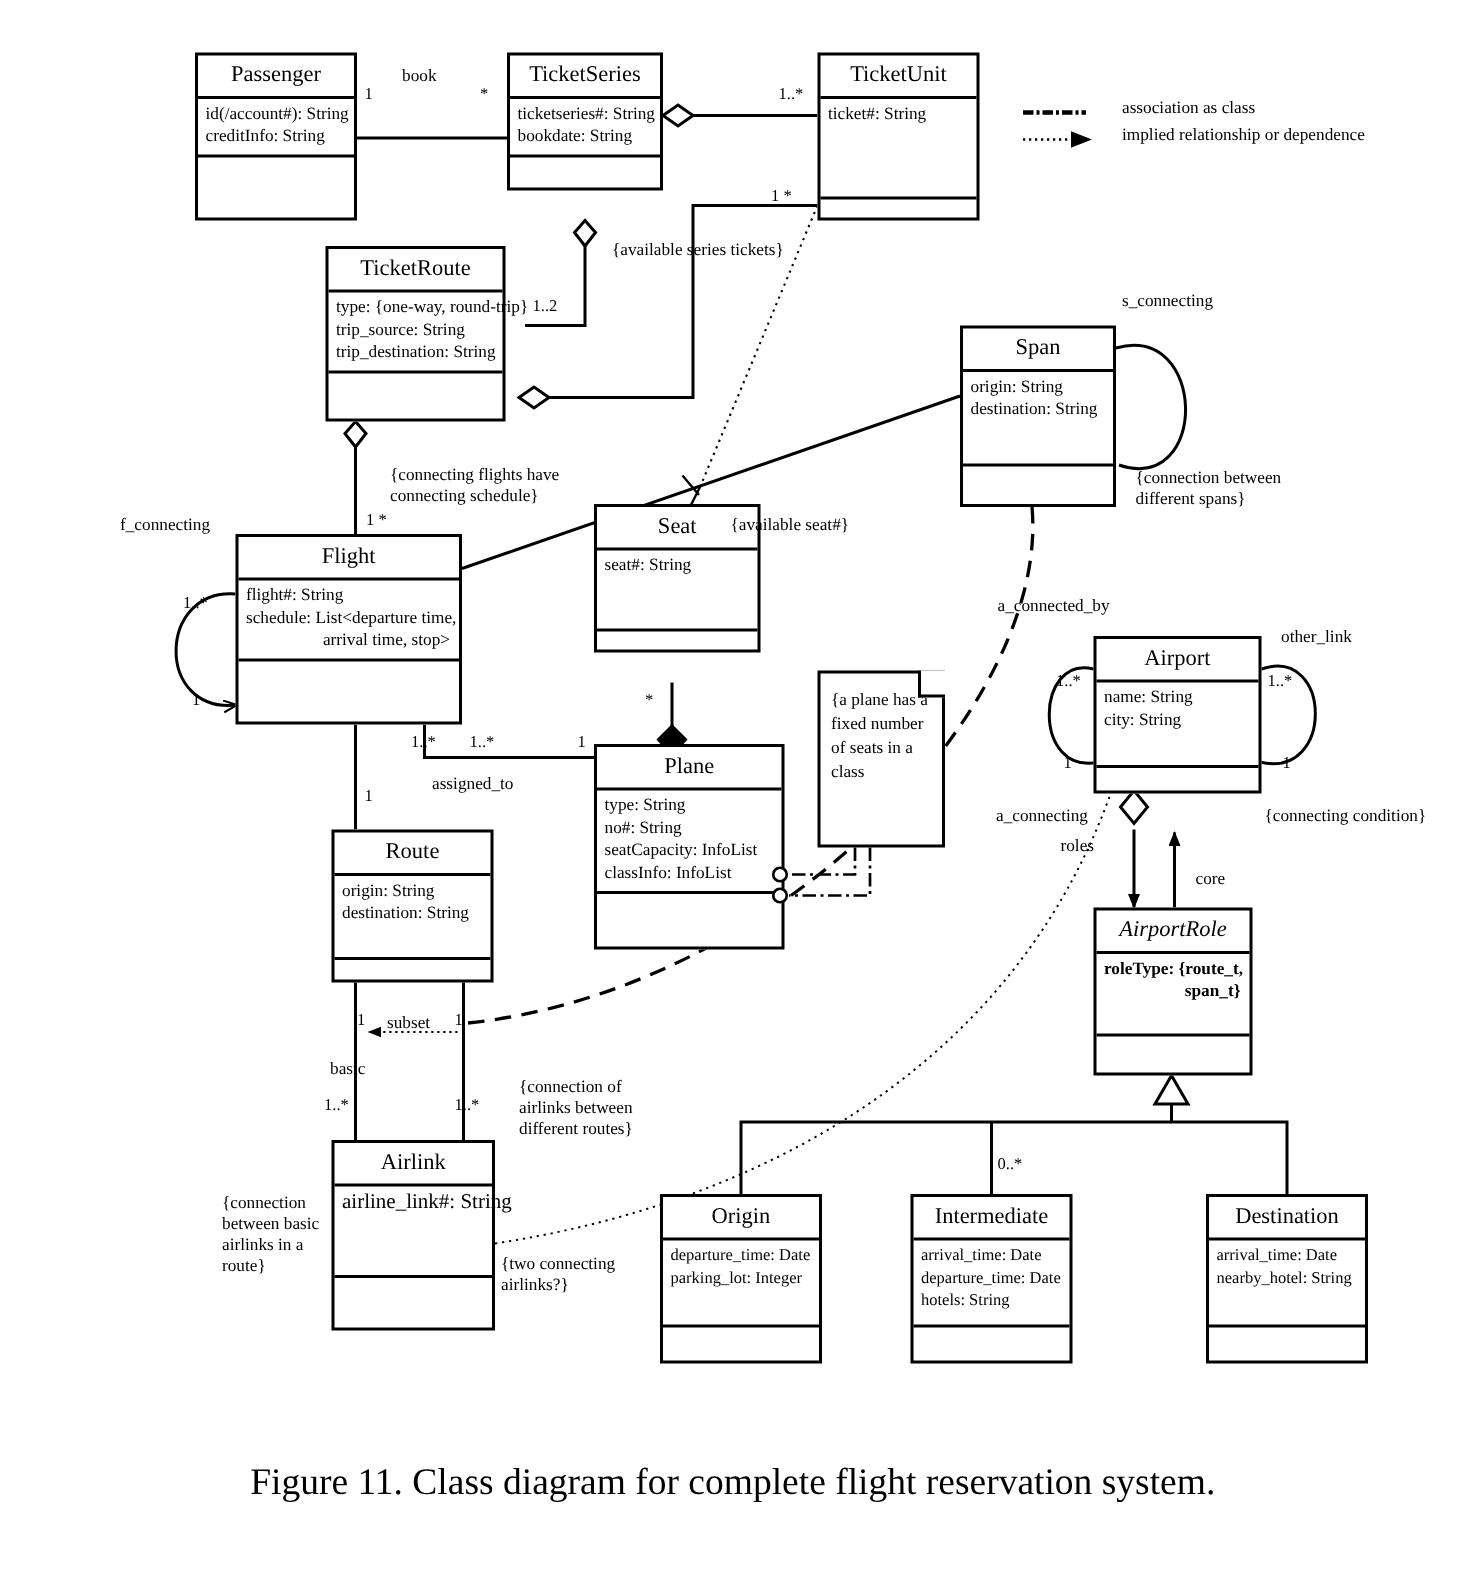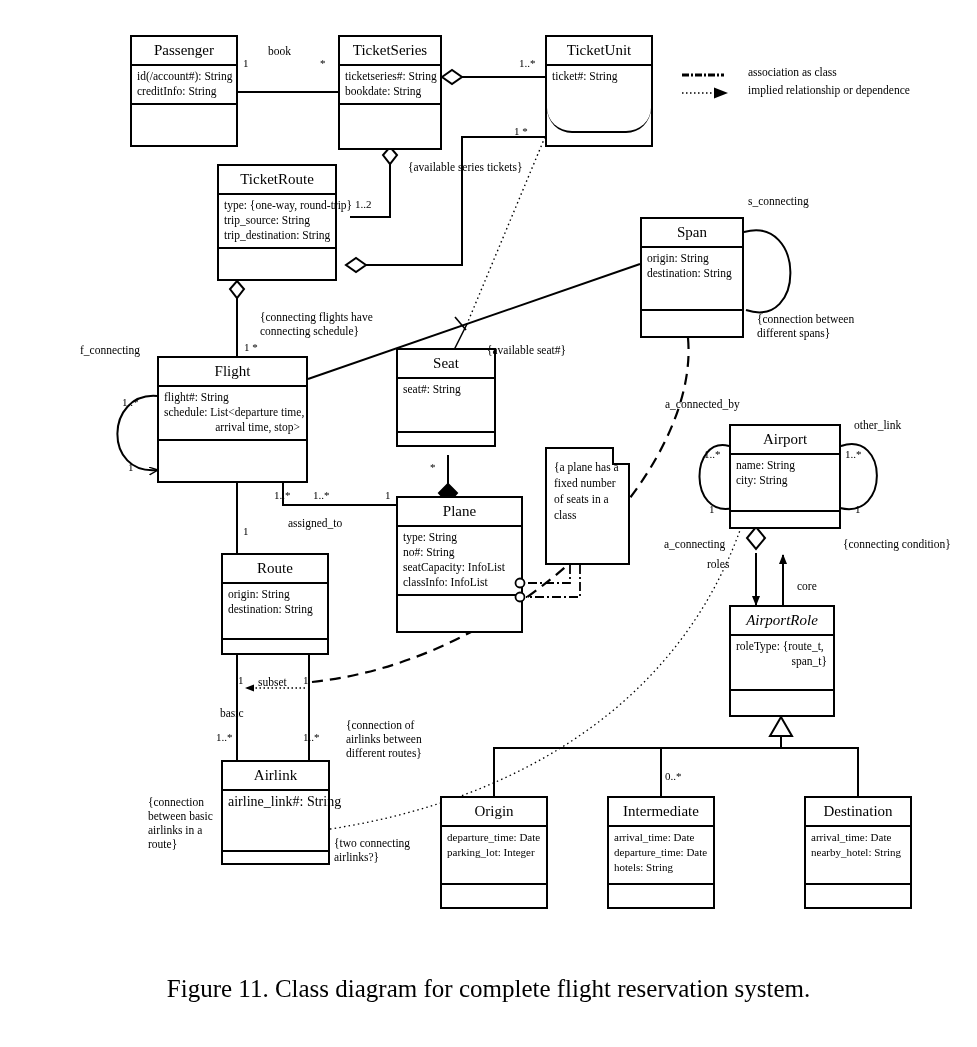--- a/index.html
+++ b/index.html
@@ -114,32 +114,32 @@
 
     <div class="cls" style="left:130px;top:35px;width:108px;height:112px;">
       <div class="nm">Passenger</div>
       <div class="attrs">
         <div>id(/account#): String</div>
         <div>creditInfo: String</div>
       </div>
       <div class="ops"></div>
     </div>
 
-    <div class="cls" style="left:338px;top:35px;width:104px;height:115px;">
+    <div class="cls" style="left:338px;top:35px;width:104px;height:92px;">
       <div class="nm">TicketSeries</div>
       <div class="attrs">
         <div>ticketseries#: String</div>
         <div>bookdate: String</div>
       </div>
       <div class="ops"></div>
     </div>
 
     <div class="cls" style="left:545px;top:35px;width:108px;height:112px;">
       <div class="nm">TicketUnit</div>
-      <div class="attrs" style="height:58px;border-radius:25px;">
+      <div class="attrs" style="height:58px;">
         <div>ticket#: String</div>
       </div>
       <div class="ops"></div>
     </div>
 
     <div class="cls" style="left:217px;top:164px;width:120px;height:117px;">
       <div class="nm">TicketRoute</div>
       <div class="attrs">
         <div>type: {one-way, round-trip}</div>
         <div>trip_source: String</div>
@@ -160,21 +160,21 @@
     <div class="cls" style="left:157px;top:356px;width:151px;height:127px;">
       <div class="nm">Flight</div>
       <div class="attrs">
         <div>flight#: String</div>
         <div>schedule: List&lt;departure time,</div>
         <div class="ind">arrival time, stop&gt;</div>
       </div>
       <div class="ops"></div>
     </div>
 
-    <div class="cls" style="left:396px;top:348px;width:100px;height:99px;">
+    <div class="cls" style="left:396px;top:336px;width:111px;height:99px;">
       <div class="nm">Seat</div>
       <div class="attrs" style="height:45px;">
         <div>seat#: String</div>
       </div>
       <div class="ops"></div>
     </div>
 
     <div class="cls" style="left:729px;top:424px;width:112px;height:105px;">
       <div class="nm">Airport</div>
       <div class="attrs" style="height:48px;">
@@ -199,28 +199,28 @@
       <div class="nm">Route</div>
       <div class="attrs" style="height:47px;">
         <div>origin: String</div>
         <div>destination: String</div>
       </div>
       <div class="ops"></div>
     </div>
 
     <div class="cls" style="left:729px;top:605px;width:106px;height:112px;">
       <div class="nm abstract">AirportRole</div>
-      <div class="attrs" style="height:46px;">
+      <div class="attrs" style="height:46px;font-weight:bold;">
         <div>roleType: {route_t,</div>
         <div class="ind">span_t}</div>
       </div>
       <div class="ops"></div>
     </div>
 
-    <div class="cls" style="left:221px;top:760px;width:109px;height:105px;">
+    <div class="cls" style="left:221px;top:760px;width:109px;height:127px;">
       <div class="nm">Airlink</div>
       <div class="attrs" style="height:52px;">
         <div style="font-size:14px;">airline_link#:  String</div>
       </div>
       <div class="ops"></div>
     </div>
 
     <div class="cls" style="left:440px;top:796px;width:108px;height:113px;">
       <div class="nm">Origin</div>
       <div class="attrs" style="height:49px;font-size:11px;">

